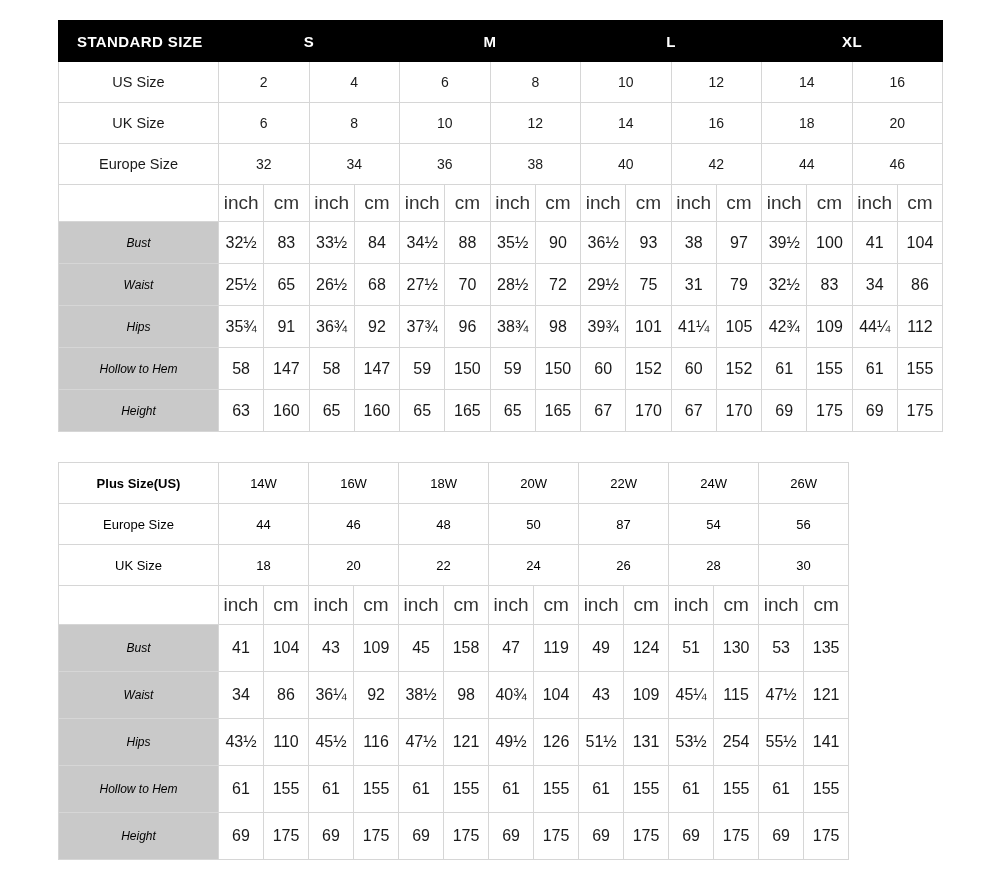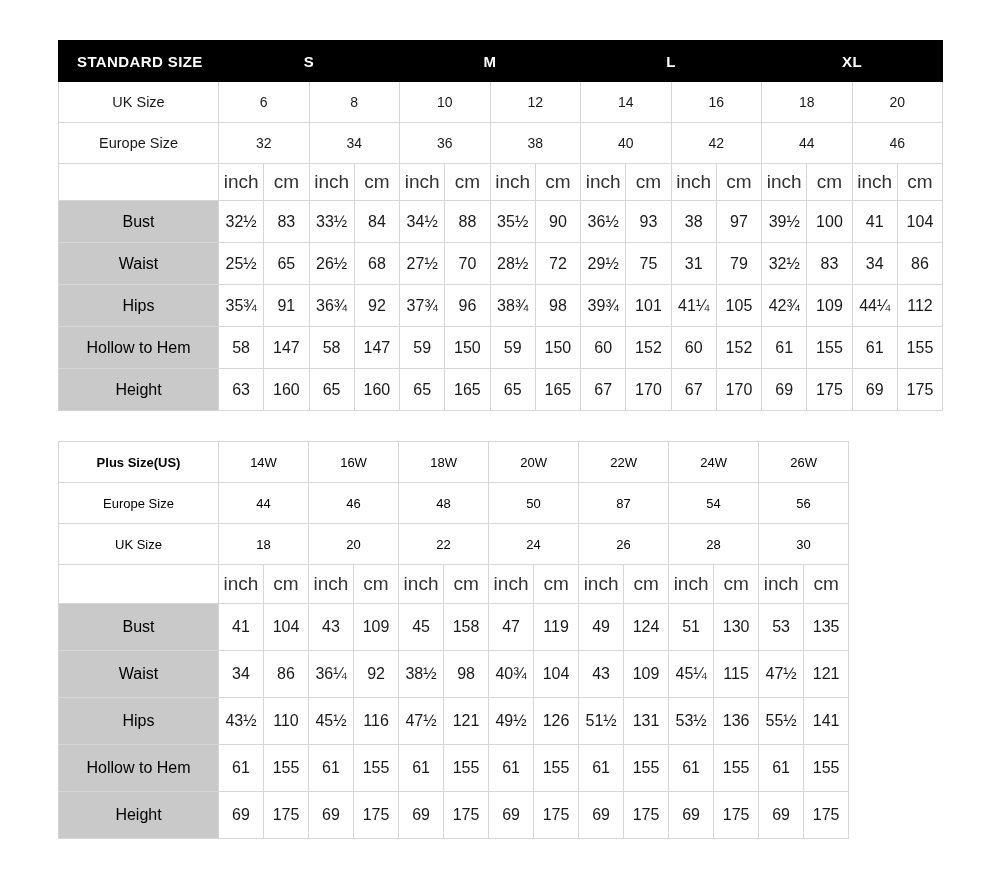--- a/index.html
+++ b/index.html
@@ -9,21 +9,21 @@
     width: 1000px;
     height: 887px;
     font-family: "Liberation Sans", sans-serif;
     color: #000000;
   }
   .page {
     position: relative;
     width: 840px;
     height: 887px;
     box-sizing: border-box;
-    padding: 40px 58px;
+    padding: 20px 58px;
   }
 
   table.sizetable {
     border-collapse: collapse;
     table-layout: fixed;
     border: 1px solid #cfcfcf;
   }
 
   table.sizetable td, table.sizetable th {
     border: 1px solid #d6d6d6;
@@ -51,21 +51,22 @@
     padding-left: 18px;
   }
 
   .rowlabel {
     font-size: 14.5px;
     color: #1a1a1a;
     height: 40px;
   }
   .measure-label {
     background: #c9c9c9;
-    font-size: 16px;
+    font-size: 12px;
+    font-style: italic;
   }
   .unit-cell {
     font-size: 19px;
     color: #333333;
     height: 36px;
   }
   .num {
     font-size: 16px;
     color: #1a1a1a;
     height: 41px;
@@ -116,20 +117,31 @@
     </colgroup>
     <tbody>
       <tr class="hdr-row">
         <td class="label">STANDARD SIZE</td>
         <td colspan="4">S</td>
         <td colspan="4">M</td>
         <td colspan="4">L</td>
         <td colspan="4">XL</td>
       </tr>
 
+      <tr>
+        <td class="rowlabel">US Size</td>
+        <td class="sizenum" colspan="2">2</td>
+        <td class="sizenum" colspan="2">4</td>
+        <td class="sizenum" colspan="2">6</td>
+        <td class="sizenum" colspan="2">8</td>
+        <td class="sizenum" colspan="2">10</td>
+        <td class="sizenum" colspan="2">12</td>
+        <td class="sizenum" colspan="2">14</td>
+        <td class="sizenum" colspan="2">16</td>
+      </tr>
 
       <tr>
         <td class="rowlabel">UK Size</td>
         <td class="sizenum" colspan="2">6</td>
         <td class="sizenum" colspan="2">8</td>
         <td class="sizenum" colspan="2">10</td>
         <td class="sizenum" colspan="2">12</td>
         <td class="sizenum" colspan="2">14</td>
         <td class="sizenum" colspan="2">16</td>
         <td class="sizenum" colspan="2">18</td>
@@ -370,21 +382,21 @@
         <td class="num">110</td>
         <td class="num">45½</td>
         <td class="num">116</td>
         <td class="num">47½</td>
         <td class="num">121</td>
         <td class="num">49½</td>
         <td class="num">126</td>
         <td class="num">51½</td>
         <td class="num">131</td>
         <td class="num">53½</td>
-        <td class="num">136</td>
+        <td class="num">254</td>
         <td class="num">55½</td>
         <td class="num">141</td>
       </tr>
 
       <tr>
         <td class="measure-label">Hollow to Hem</td>
         <td class="num">61</td>
         <td class="num">155</td>
         <td class="num">61</td>
         <td class="num">155</td>

